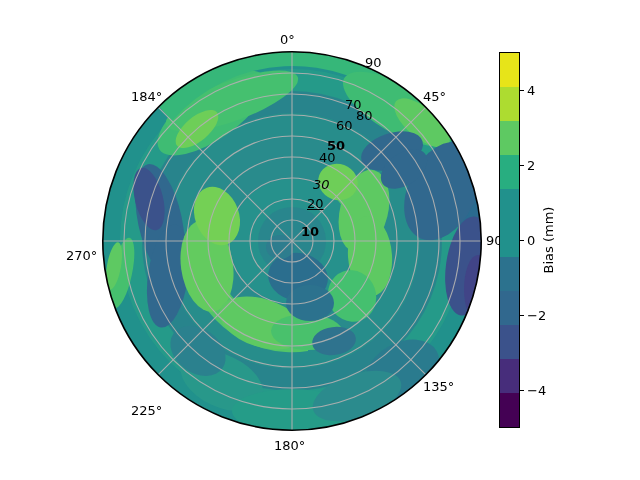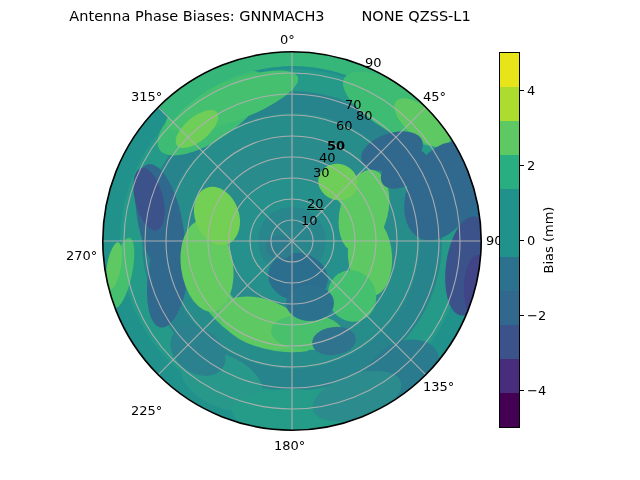--- a/index.html
+++ b/index.html
@@ -104,21 +104,20 @@
     white-space: nowrap;
     transform-origin: 0 0;
     transform: rotate(-90deg) translate(-50%, 0);
   }
 </style>
 </head>
 <body>
 
 <div id="figure">
 
-  <div id="plot-title">Antenna Phase Biases: GNNMACH3        NONE QZSS-L1</div>
 
   <div id="polar-axes">
     <svg width="380" height="380" viewBox="0 0 380 380">
       <defs>
         <clipPath id="circClip">
           <circle cx="190" cy="190" r="189.2"></circle>
         </clipPath>
         <radialGradient id="gC" cx="50%" cy="50%" r="50%">
           <stop offset="0%" stop-color="#21918c"></stop>
           <stop offset="100%" stop-color="#21918c"></stop>
@@ -202,33 +201,33 @@
   </div>
 
   <div id="theta-labels">
       <div class="theta-label" style="left: 280px; top: 32px;">0°</div>
       <div class="theta-label" style="left: 423px; top: 89px;">45°</div>
       <div class="theta-label" style="left: 486px; top: 233px;">90</div>
       <div class="theta-label" style="left: 423px; top: 379px;">135°</div>
       <div class="theta-label" style="left: 274px; top: 438px;">180°</div>
       <div class="theta-label" style="left: 131px; top: 379px; margin-top: 24px;">225°</div>
       <div class="theta-label" style="left: 66px; top: 248px;">270°</div>
-      <div class="theta-label" style="left: 131px; top: 89px;">315°</div>
+      <div class="theta-label" style="left: 131px; top: 89px;">184°</div>
     </div>
 
   <div id="r-labels">
       <div class="r-label" style="left: 365px; top: 55px;">90</div>
       <div class="r-label" style="left: 356px; top: 76px; margin-top: 32px;">80</div>
       <div class="r-label" style="left: 345px; top: 97px;">70</div>
       <div class="r-label" style="left: 336px; top: 118px;">60</div>
       <div class="r-label" style="left: 327px; top: 138px; font-weight: bold;">50</div>
       <div class="r-label" style="left: 319px; top: 150px;">40</div>
-      <div class="r-label" style="left: 313px; top: 165px;">30</div>
+      <div class="r-label" style="left: 313px; top: 177px; font-style: italic;">30</div>
       <div class="r-label" style="left: 307px; top: 196px; text-decoration: underline;">20</div>
-      <div class="r-label" style="left: 301px; top: 213px;">10</div>
+      <div class="r-label" style="left: 301px; top: 224px; font-weight: bold;">10</div>
     </div>
 
   <div id="colorbar-axes">
       <div class="cb-band" style="height: 34px; background: rgb(231, 228, 25);"></div>
       <div class="cb-band" style="height: 34px; background: rgb(173, 220, 48);"></div>
       <div class="cb-band" style="height: 34px; background: rgb(94, 201, 98);"></div>
       <div class="cb-band" style="height: 34px; background: rgb(40, 174, 128);"></div>
       <div class="cb-band" style="height: 34px; background: rgb(33, 145, 140);"></div>
       <div class="cb-band" style="height: 34px; background: rgb(33, 145, 140);"></div>
       <div class="cb-band" style="height: 34px; background: rgb(44, 114, 142);"></div>

